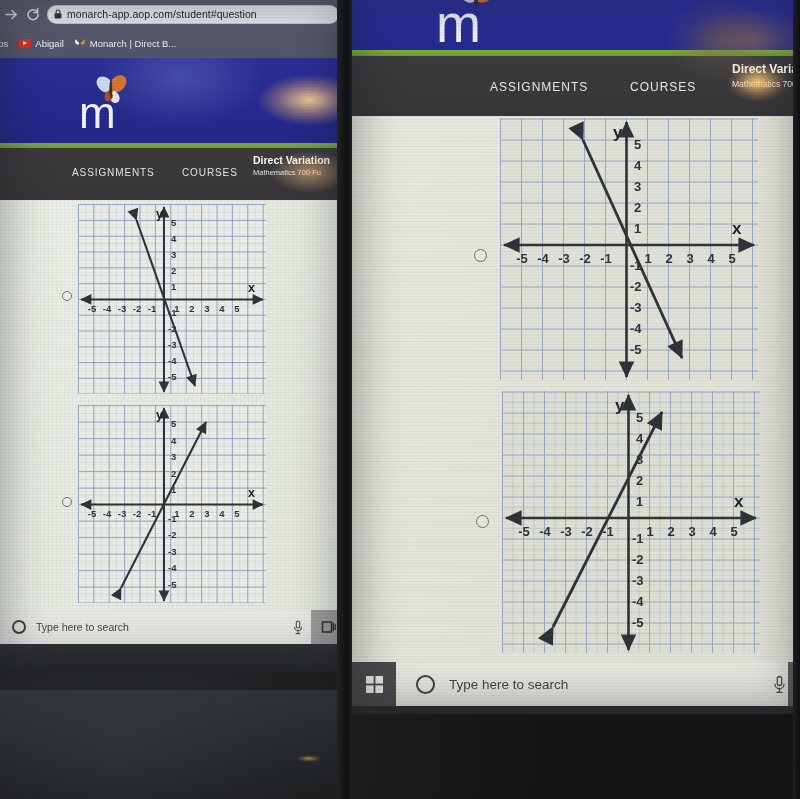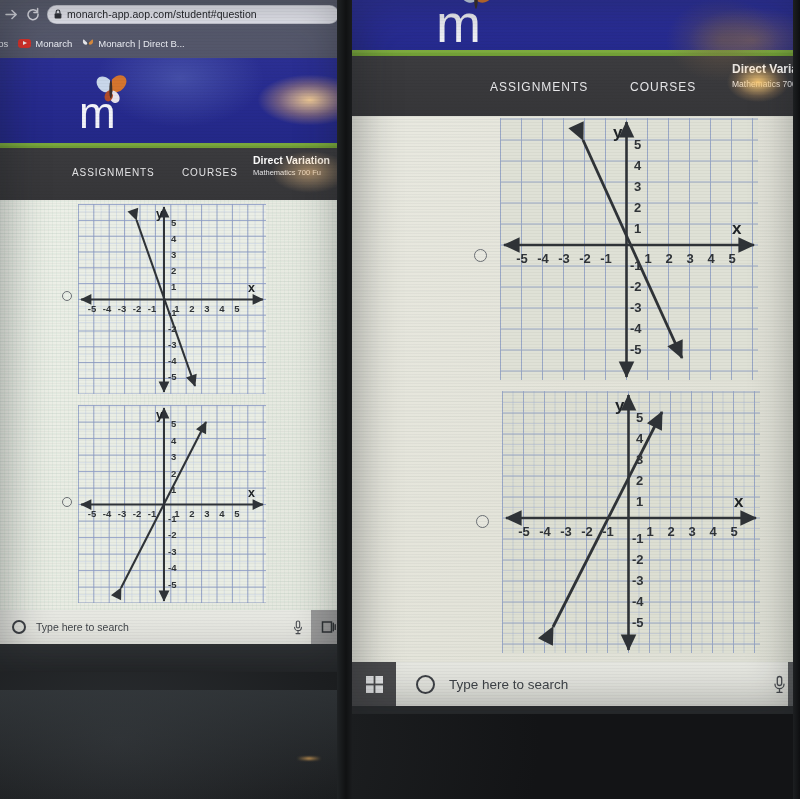--- a/index.html
+++ b/index.html
@@ -221,21 +221,21 @@
           </span>
           <span class="omnibox-url" title="monarch-app.aop.com/student#question">monarch-app.aop.com/student#question</span>
         </div>
       </div>
       <div class="bookmarks-bar">
         <span class="bm bm-apps">
           <span>pps</span>
         </span>
         <span class="bm">
           <span class="yt-ico"></span>
-          <span>Monarch</span>
+          <span>Abigail</span>
         </span>
         <span class="bm">
           <span class="monarch-bm-ico">
             <svg width="12" height="11" viewBox="0 0 12 11">
               <path d="M6 5.5 1.6 1.2c-1.2 1.6-.9 4 .7 5.1 1.1.8 2.6.6 3.7-.8z" fill="#e8e9ee"></path>
               <path d="M6 5.5 10.4 1.2c1.2 1.6.9 4-.7 5.1-1.1.8-2.6.6-3.7-.8z" fill="#d98b3f"></path>
               <ellipse cx="6" cy="5.6" rx=".7" ry="2.1" fill="#4b4f56"></ellipse>
             </svg>
           </span>
           <span>Monarch | Direct B...</span>

